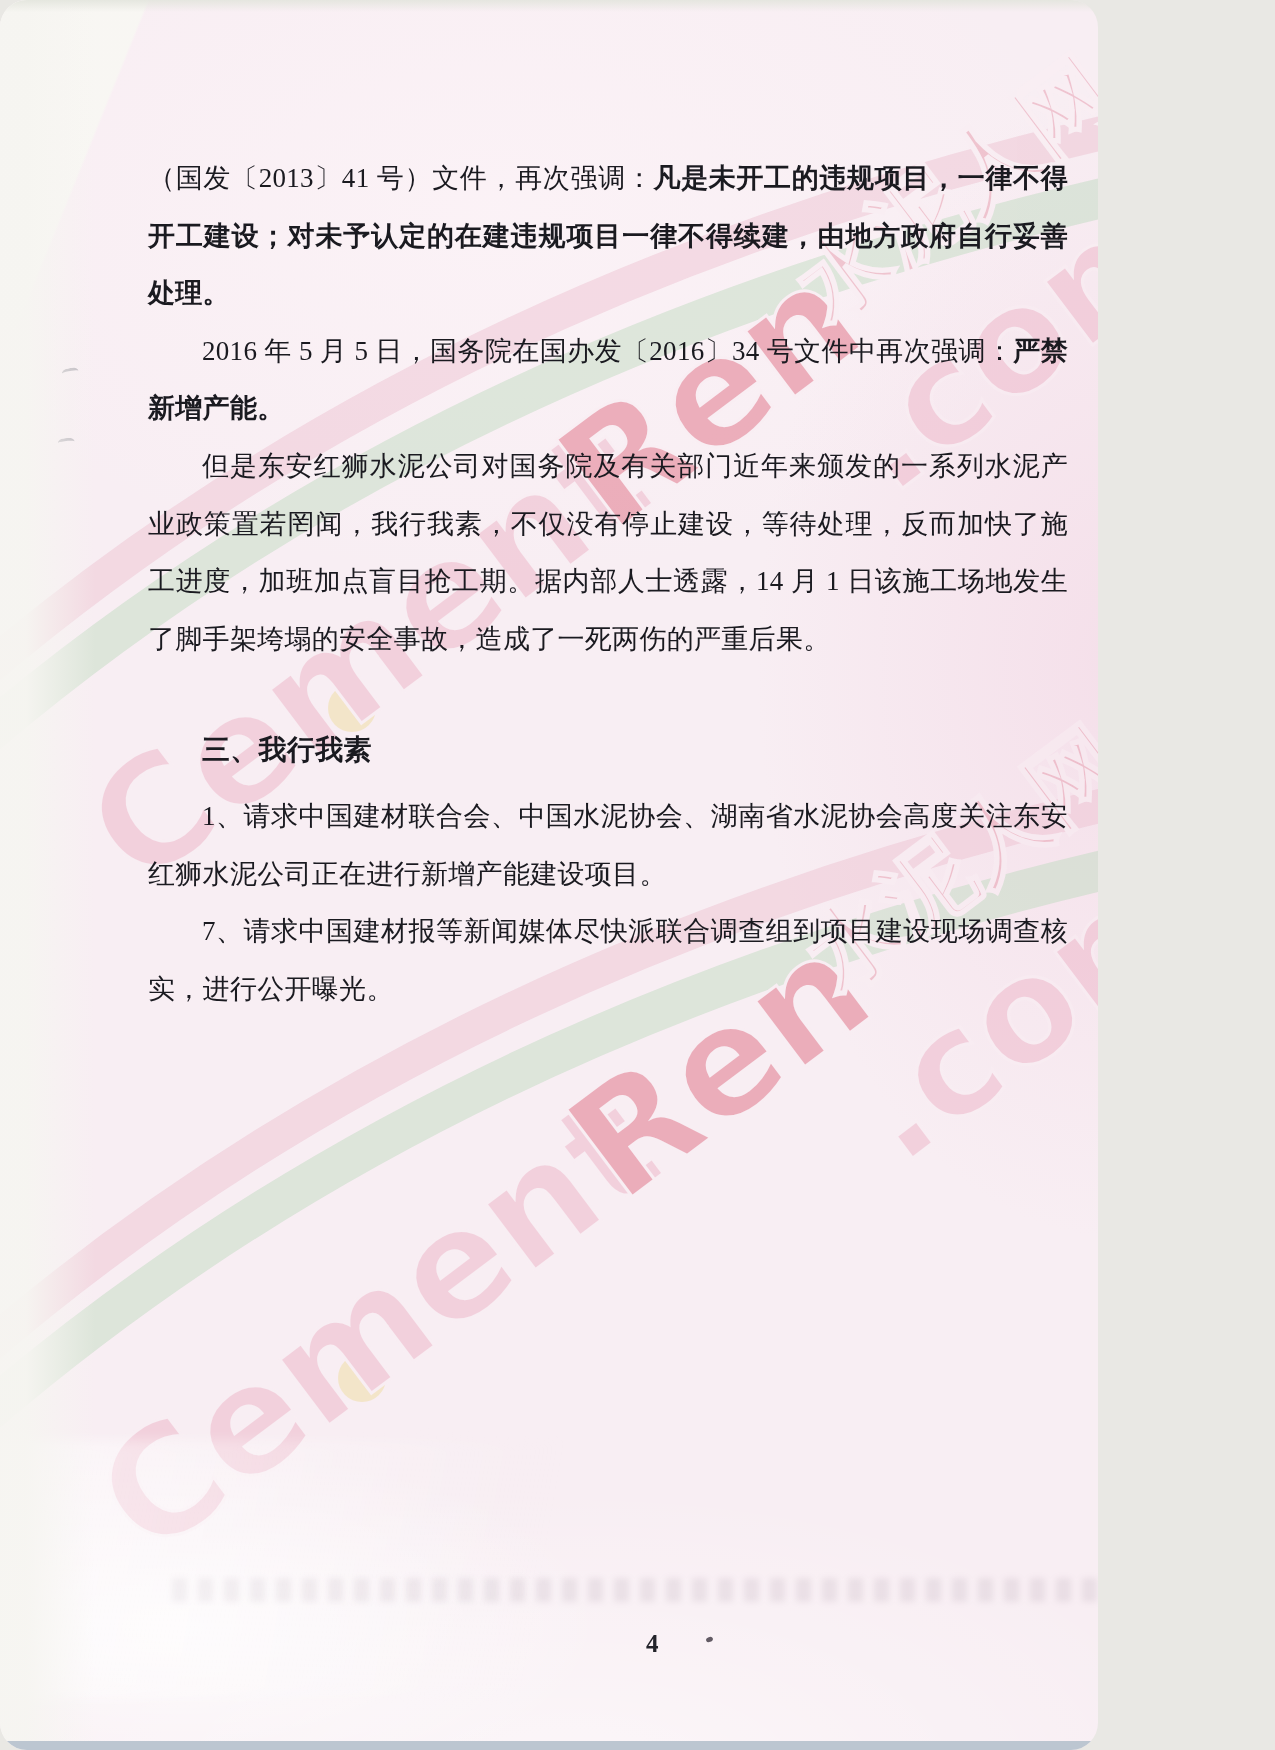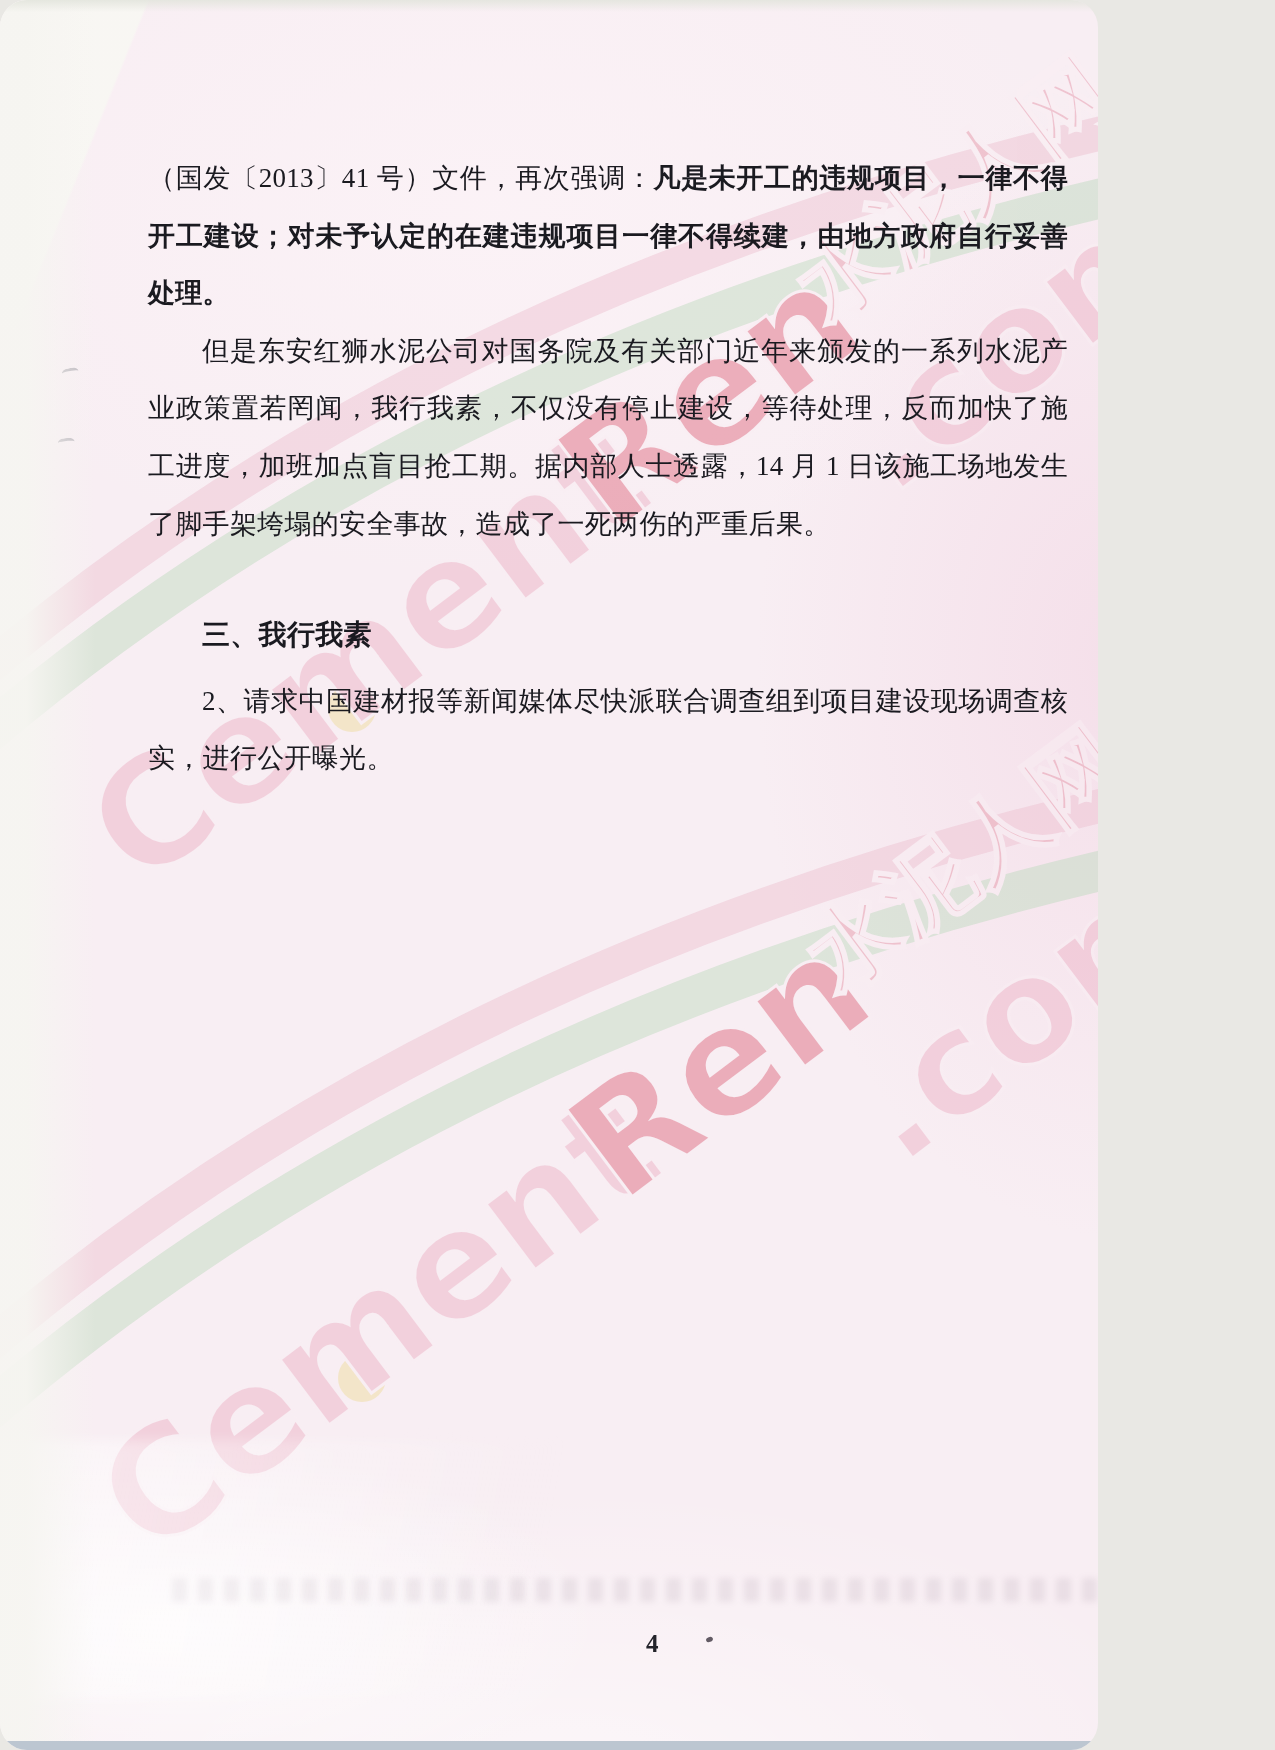--- a/index.html
+++ b/index.html
@@ -104,23 +104,25 @@
           <text x="836" y="138" font-size="145" fill="#eeb9cb" stroke="#f9eef3" stroke-width="3">.com</text>
         </g>
       </g>
     </defs>
     <use href="#wm" transform="translate(140,890)"></use>
     <use href="#wm" transform="translate(150,1560)"></use>
   </svg>
 
   <div class="content" id="doc">
       <p class=""><span>（国发〔2013〕41 号）文件，再次强调：</span><span class="seg-b">凡是未开工的违规项目，一律不得开工建设；对未予认定的在建违规项目一律不得续建，由地方政府自行妥善处理。</span></p>
+      <p class="indent"><span>2016 年 5 月 5 日，国务院在国办发〔2016〕34 号文件中再次强调：</span><span class="seg-b">严禁新增产能。</span></p>
       <p class="indent"><span>但是东安红狮水泥公司对国务院及有关部门近年来颁发的一系列水泥产业政策置若罔闻，我行我素，不仅没有停止建设，等待处理，反而加快了施工进度，加班加点盲目抢工期。据内部人士透露，14 月 1 日该施工场地发生了脚手架垮塌的安全事故，造成了一死两伤的严重后果。</span></p>
       <p class="indent heading"><span class="seg-b">三、我行我素</span></p>
-      <p class="indent"><span>2、请求中国建材报等新闻媒体尽快派联合调查组到项目建设现场调查核实，进行公开曝光。</span></p>
+      <p class="indent"><span>1、请求中国建材联合会、中国水泥协会、湖南省水泥协会高度关注东安红狮水泥公司正在进行新增产能建设项目。</span></p>
+      <p class="indent"><span>7、请求中国建材报等新闻媒体尽快派联合调查组到项目建设现场调查核实，进行公开曝光。</span></p>
     </div>
 
   <div class="page-number">4</div>
   <div class="speck"></div>
 
   <div class="pen-mark m1"></div>
   <div class="pen-mark m2"></div>
 
   <div class="ghost-row"></div>
 

